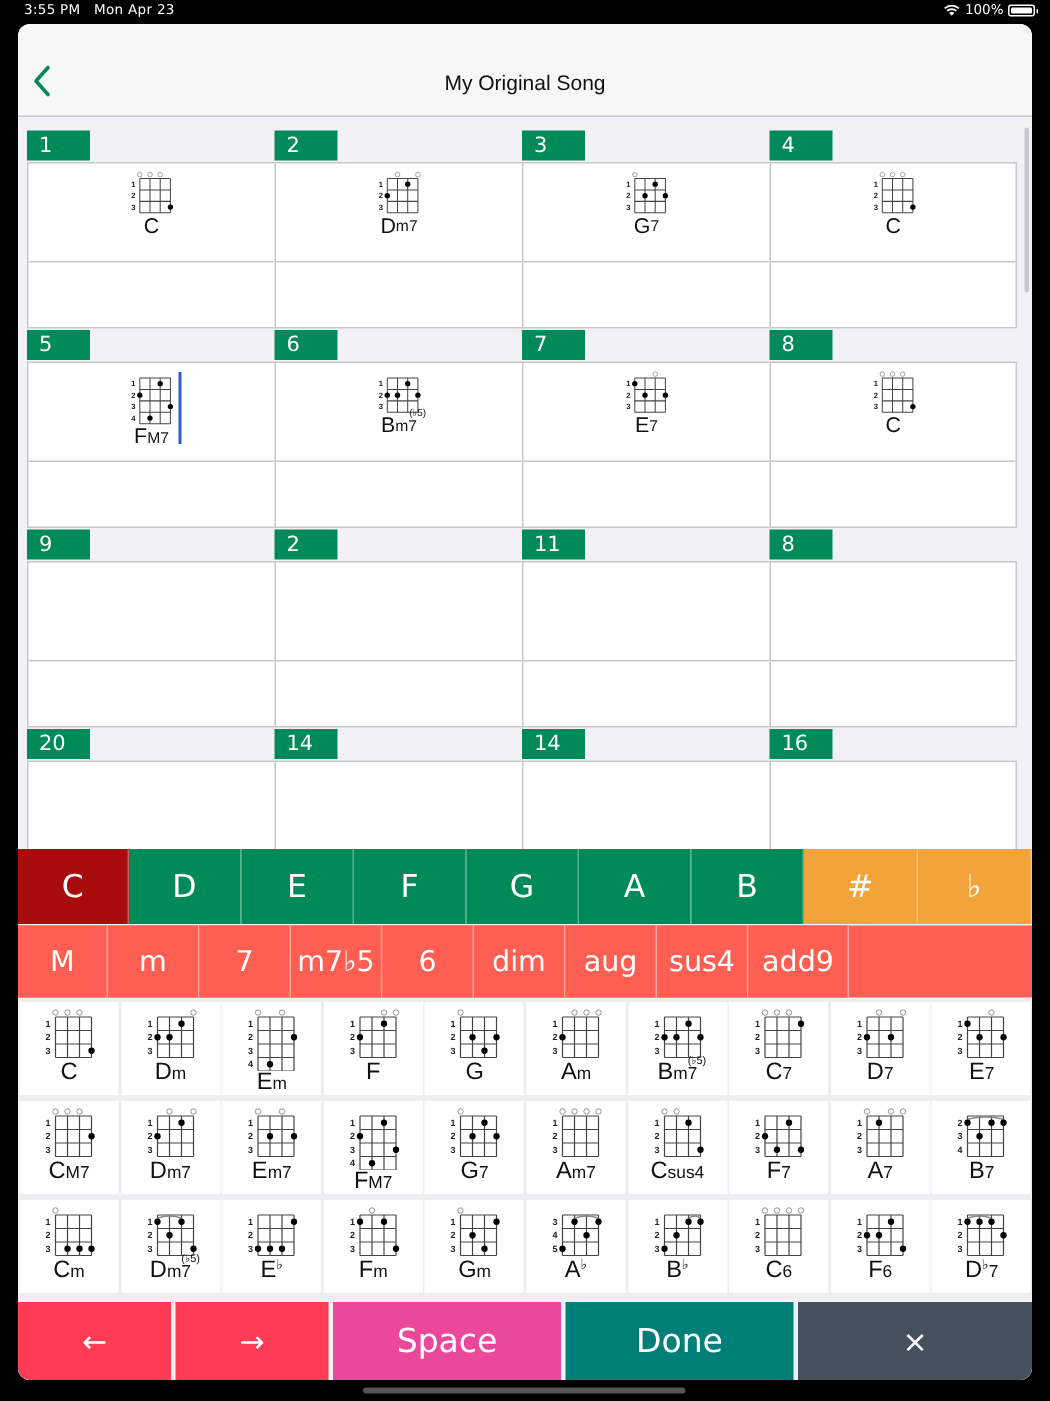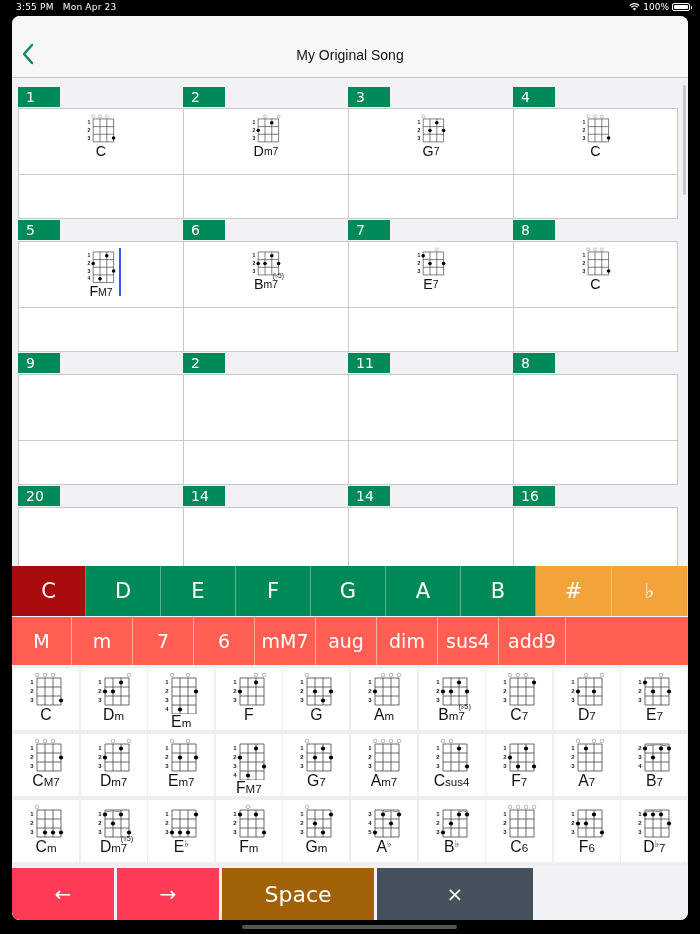--- a/index.html
+++ b/index.html
@@ -375,24 +375,24 @@
       <div class="root-btn" style="width: 75px; background: rgb(0, 138, 89);">G</div>
       <div class="root-btn" style="width: 75px; background: rgb(0, 138, 89);">A</div>
       <div class="root-btn" style="width: 75px; background: rgb(0, 138, 89);">B</div>
       <div class="root-btn" style="width: 76px; background: rgb(242, 163, 58);">#</div>
       <div class="root-btn" style="width: 76px; background: rgb(242, 163, 58);">♭</div>
     </div>
   <div class="types-row" id="types">
       <div class="type-btn" style="width: 60px;">M</div>
       <div class="type-btn" style="width: 61px;">m</div>
       <div class="type-btn" style="width: 61px;">7</div>
+      <div class="type-btn" style="width: 61px;">m7♭5</div>
       <div class="type-btn" style="width: 61px;">6</div>
-      <div class="type-btn" style="width: 61px;">mM7</div>
+      <div class="type-btn" style="width: 61px;">dim</div>
       <div class="type-btn" style="width: 61px;">aug</div>
-      <div class="type-btn" style="width: 61px;">dim</div>
       <div class="type-btn" style="width: 61px;">sus4</div>
       <div class="type-btn" style="width: 67px;">add9</div>
     </div>
   <div class="chord-palette" id="palette">
       <div class="palette-cell" style="left: 1px; top: 2px;">
         <svg width="42" height="36">
           <line x1="12" y1="7" x2="12" y2="34" stroke="#444" stroke-width="0.8"></line>
           <line x1="20" y1="7" x2="20" y2="34" stroke="#444" stroke-width="0.8"></line>
           <line x1="28" y1="7" x2="28" y2="34" stroke="#444" stroke-width="0.8"></line>
           <line x1="36" y1="7" x2="36" y2="34" stroke="#444" stroke-width="0.8"></line>
@@ -1090,22 +1090,25 @@
         </div>
       </div>
     </div>
   <div class="action-row" id="actions">
       <div class="action-btn" style="width: 102px; background: rgb(255, 59, 85);">
         <span style="font-size: 20px;">←</span>
       </div>
       <div class="action-btn" style="width: 102px; background: rgb(255, 59, 85);">
         <span style="font-size: 20px;">→</span>
       </div>
-      <div class="action-btn" style="width: 152px; background: #a16207;">
+      <div class="action-btn" style="width: 152px; background: #ec4899;">
         <span>Space</span>
+      </div>
+      <div class="action-btn" style="width: 152px; background: rgb(0, 127, 120);">
+        <span>Done</span>
       </div>
       <div class="action-btn" style="width: 156px; background: rgb(69, 81, 93);">
         <span style="font-size: 20px;">×</span>
       </div>
     </div>
 </div>
 
 <div class="home-indicator"></div>
 
 </body></html>

